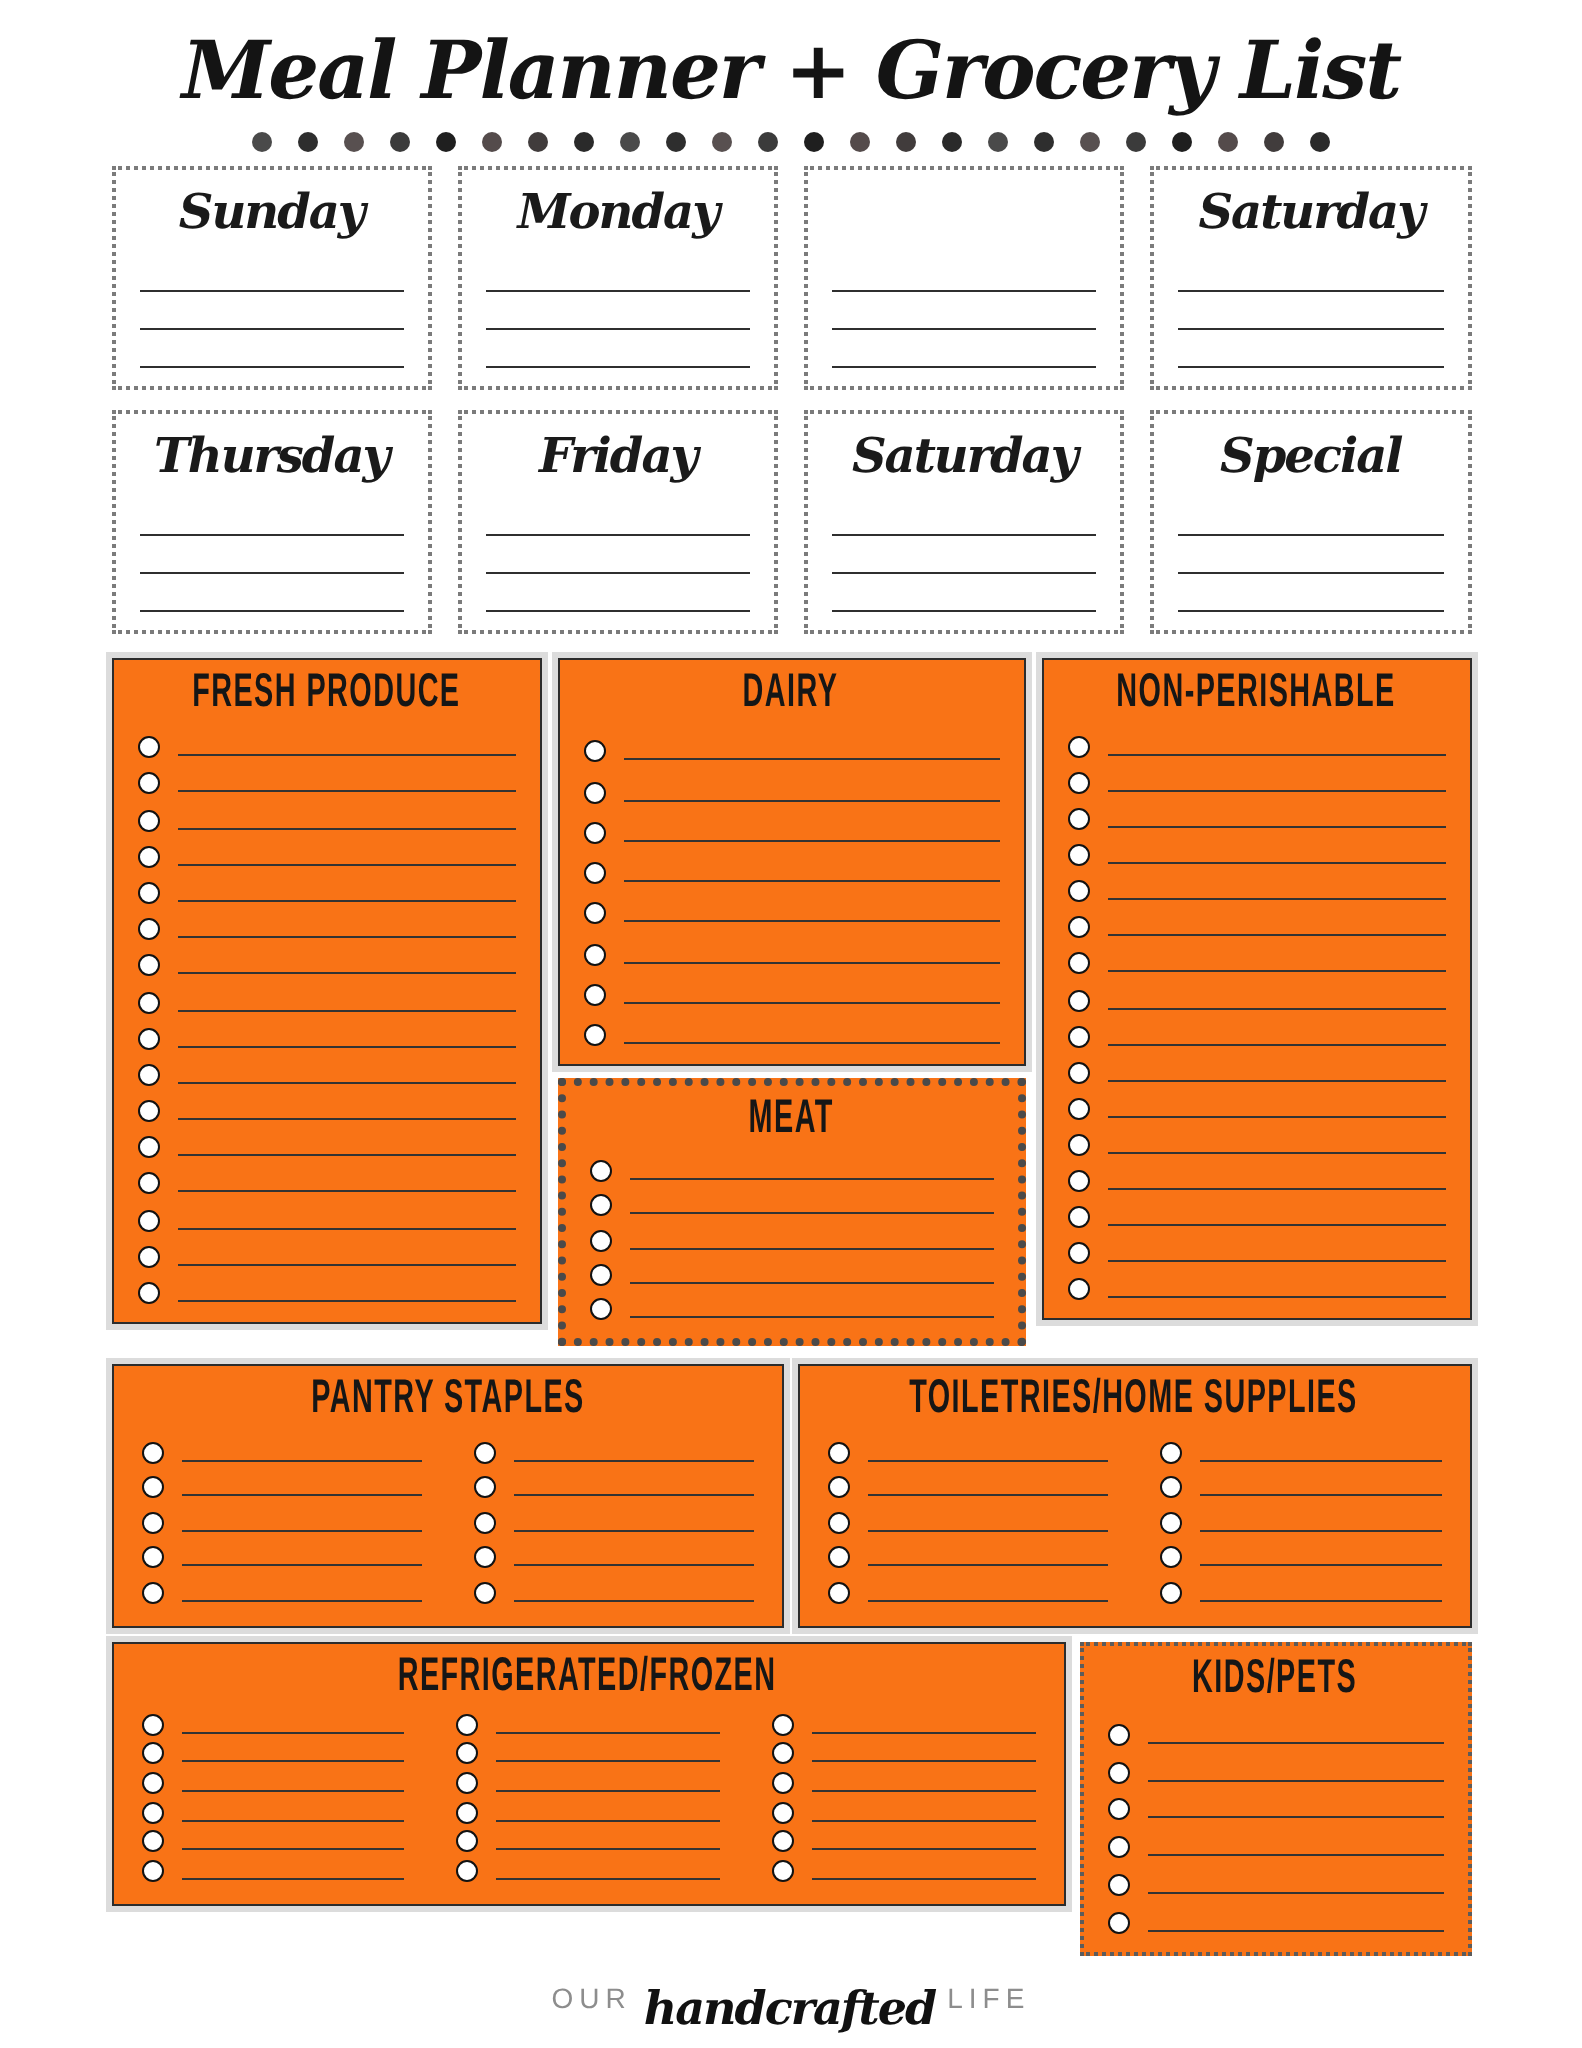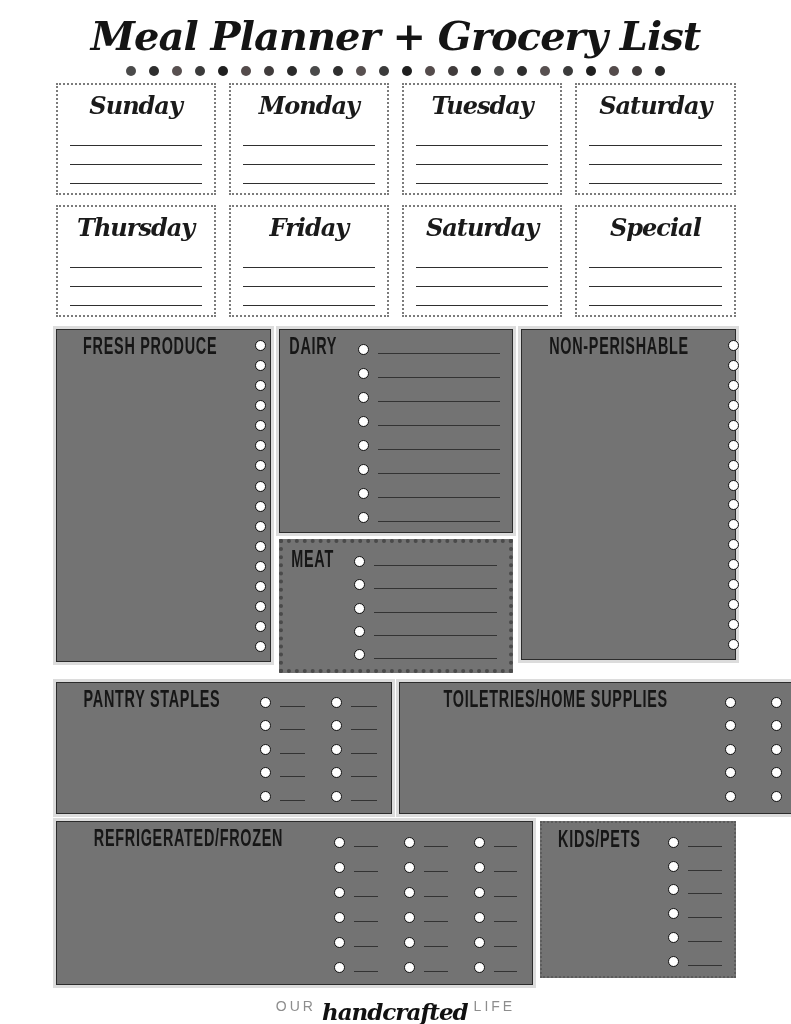--- a/index.html
+++ b/index.html
@@ -44,24 +44,24 @@
     font-size:24px; letter-spacing:-1px; color:#1a1a1a;
   }
   .day-lines {
     position:absolute; left:12px; right:12px; top:60px; bottom:9px;
     display:flex; flex-direction:column; justify-content:space-between;
   }
   .day-line { height:0; border-bottom:1.4px solid #2f2f2f; }
 
   
   .sec {
-    background:#737373;
+    background:#f97316;
     border:1.6px solid #2c2c2c;
     box-shadow:0 0 0 3px rgba(130,130,130,.28);
-    display:flex; flex-direction:row;
+    display:flex; flex-direction:column;
   }
   .sec.dotted-big { border:4px dotted #4a4a4a; box-shadow:none; }
   .sec.dotted-sm  { border:2.5px dotted #5c5c5c; box-shadow:none; }
 
   .sec-title { text-align:center; padding:5px 0 2px 0; flex:none; }
   .cond {
     display:inline-block;
     font-family:"Liberation Sans", sans-serif;
     font-weight:600; font-size:20px; letter-spacing:1px;
     transform:scale(0.72,1.18); transform-origin:center;
@@ -97,21 +97,21 @@
     display:grid; grid-template-columns:336px 1fr;
     gap:7px; margin-bottom:7px;
   }
   .sec-pantry, .sec-toiletries { height:132px; }
 
   
   .bottom-grid {
     display:grid; grid-template-columns:477px 1fr;
     gap:7px; align-items:start; margin-bottom:13px;
   }
-  .sec-refrig { height:164px;text-decoration:underline; }
+  .sec-refrig { height:132px;text-decoration:underline; }
   .sec-kids   { height:157px; }
 
   
   .footer {
     display:flex; justify-content:center; align-items:flex-start; gap:6px;
     margin-top:2px;
   }
   .brand-caps {
     font-family:"Liberation Sans", sans-serif;
     font-size:14px; letter-spacing:3px; color:#8d8d8d; font-weight:400;
@@ -166,21 +166,20 @@
     </div>
     <div class="day-box">
       <div class="day-name">Monday</div>
       <div class="day-lines">
         <div class="day-line"></div>
       <div class="day-line"></div>
           <div class="day-line"></div>
         </div>
     </div>
     <div class="day-box">
-      <div class="day-name">Tuesday</div>
       <div class="day-lines">
         <div class="day-line"></div>
       <div class="day-line"></div>
           <div class="day-line"></div>
         </div>
     </div>
     <div class="day-box">
       <div class="day-name">Saturday</div>
       <div class="day-lines">
         <div class="day-line"></div>

